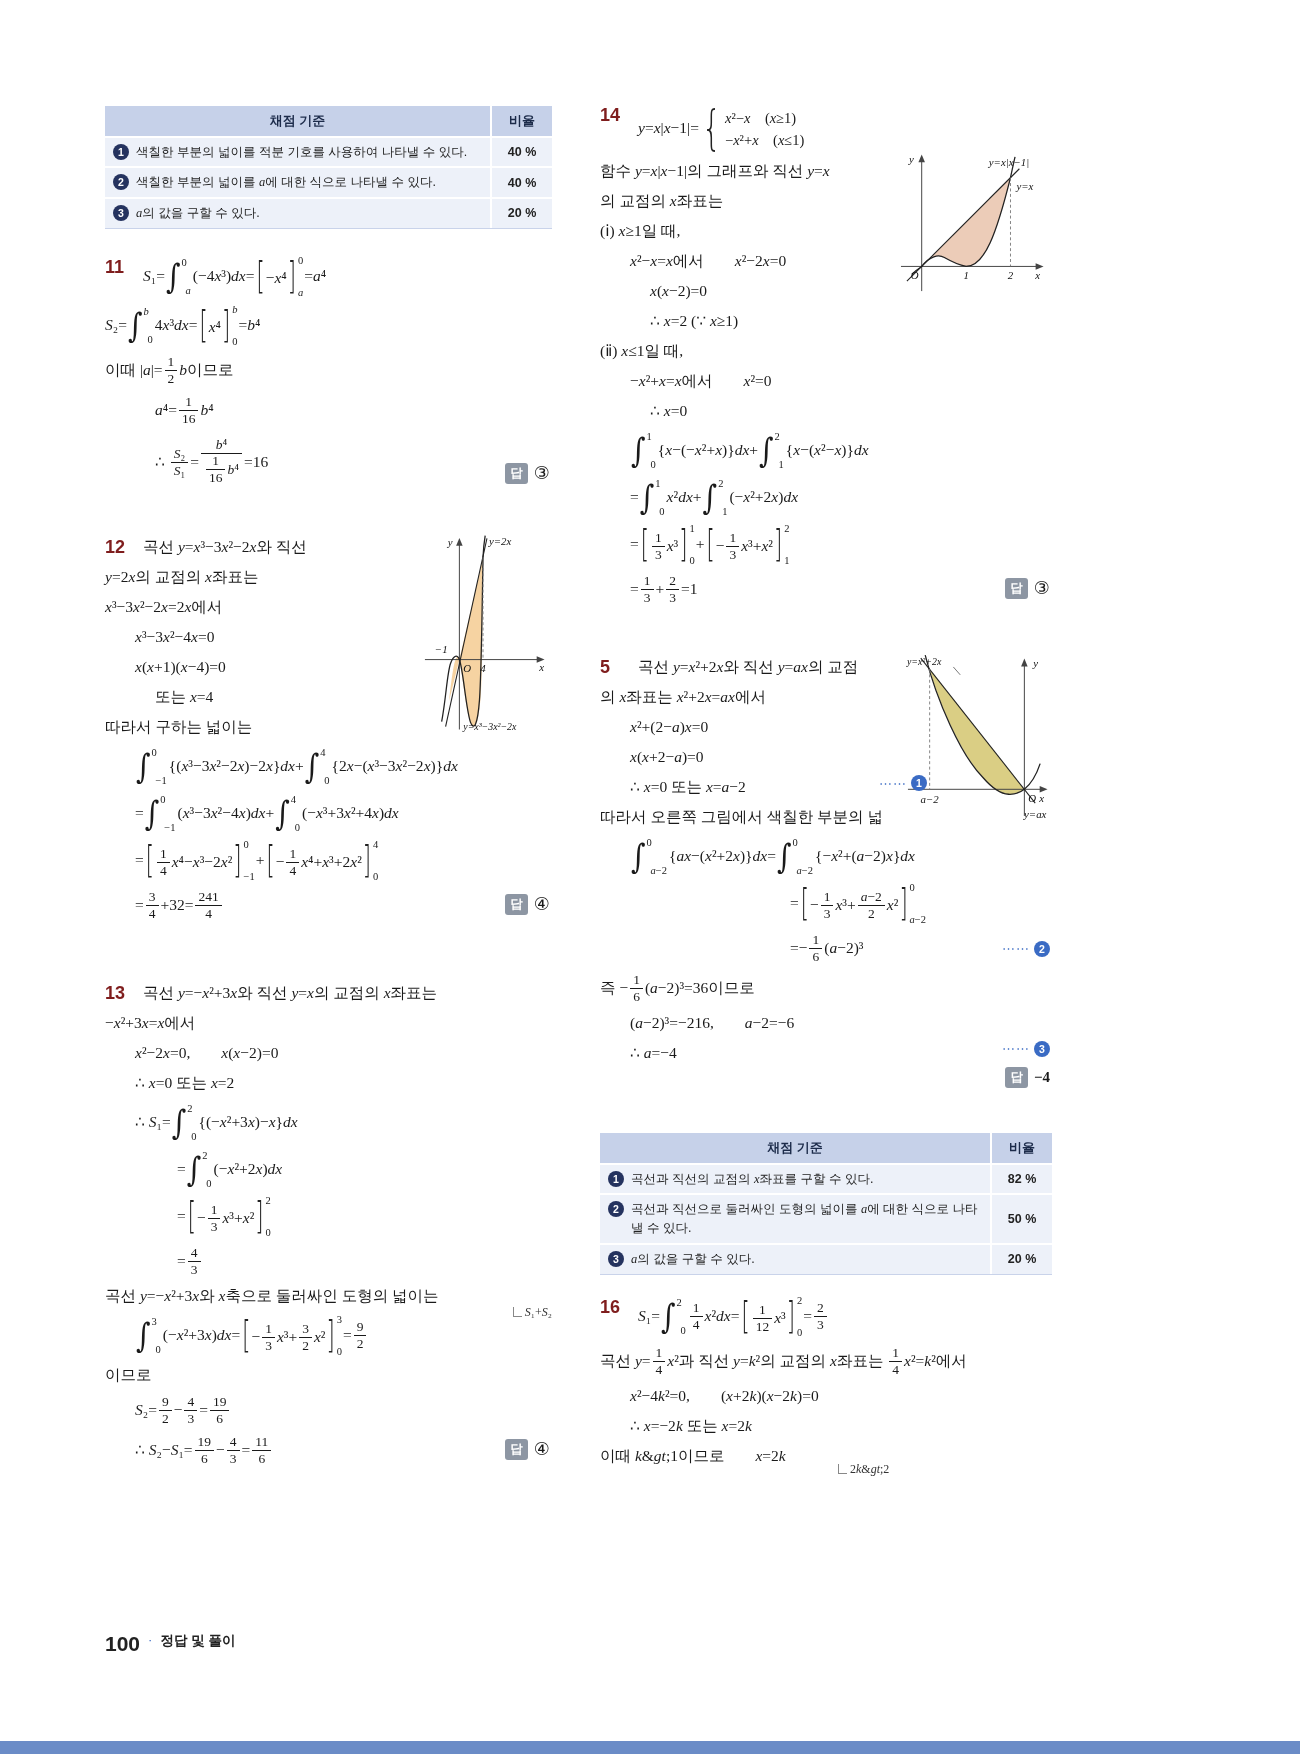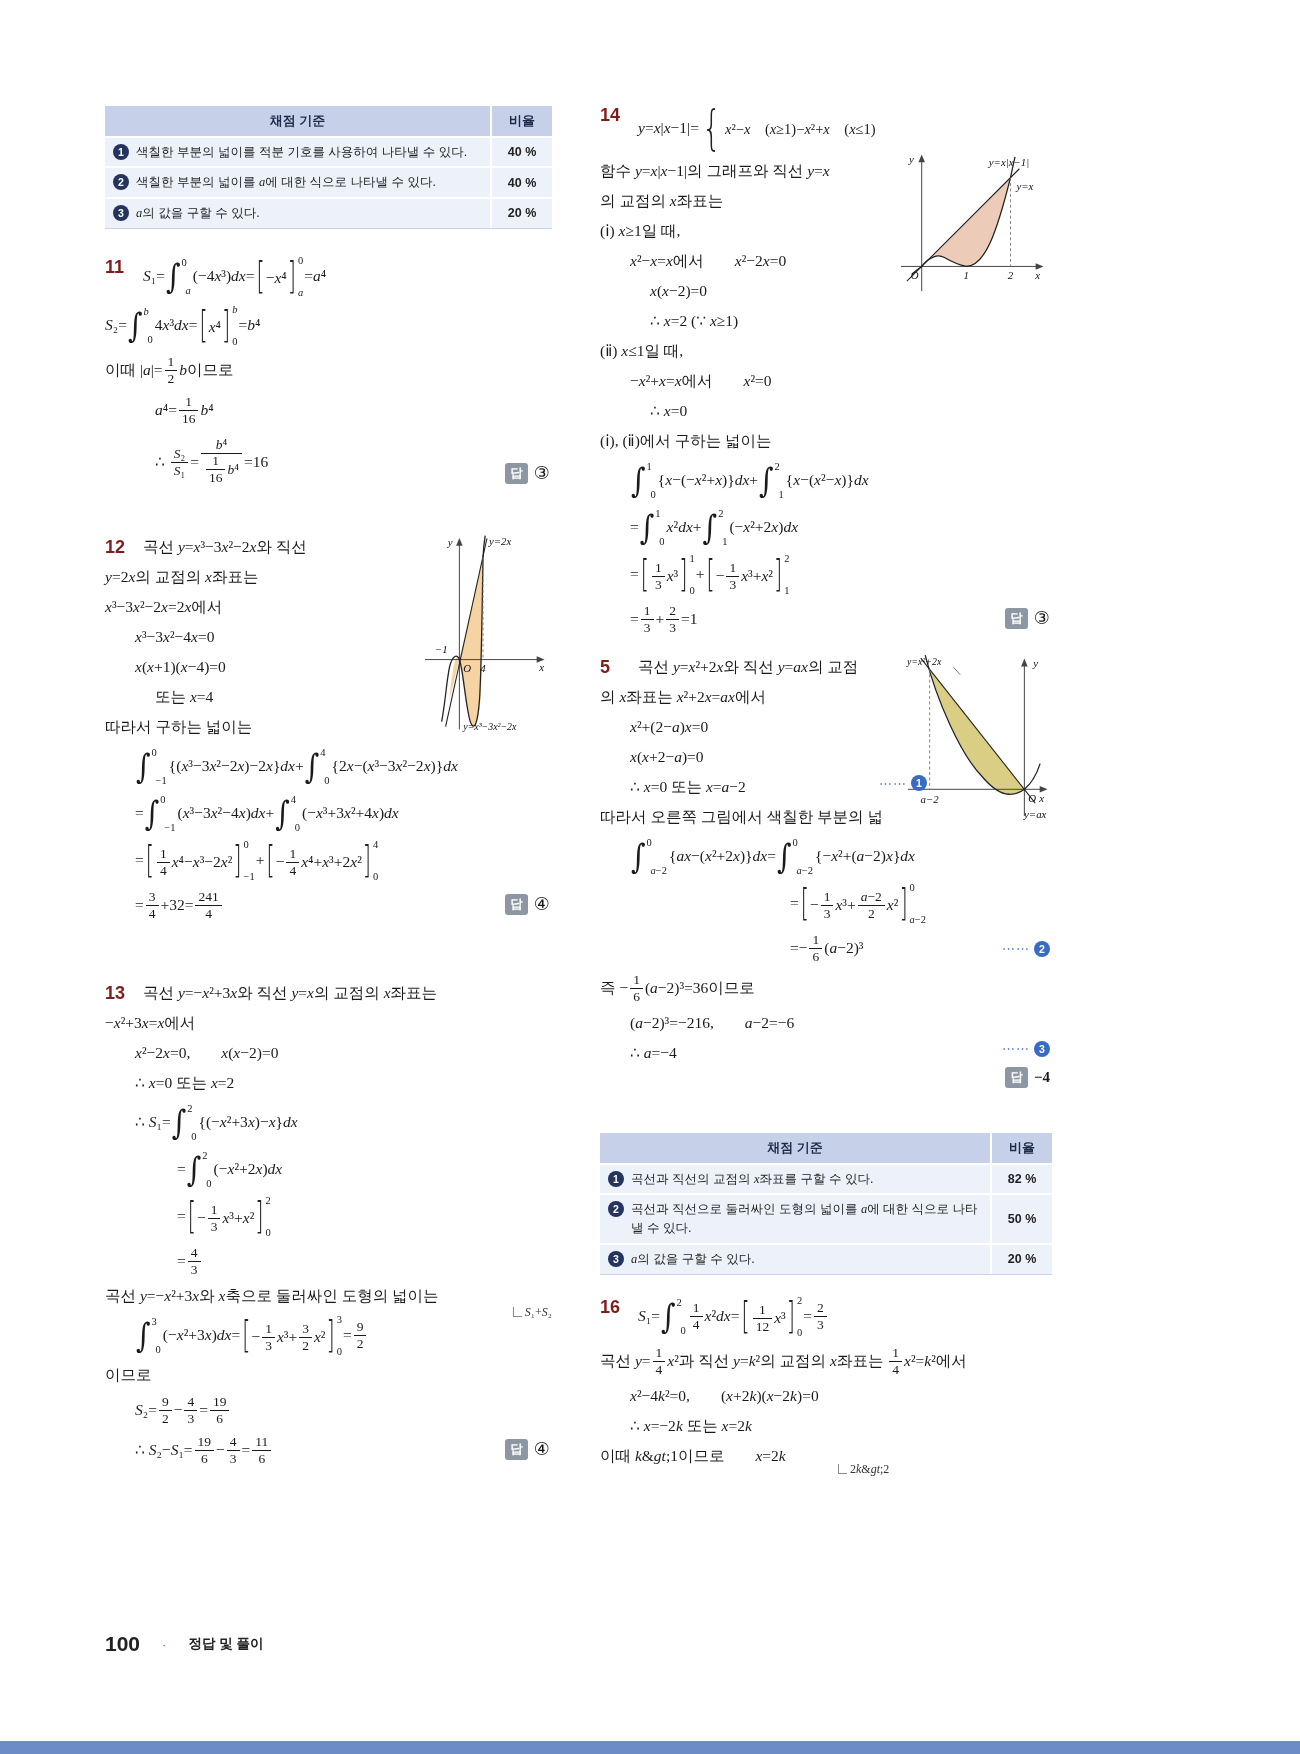--- a/index.html
+++ b/index.html
@@ -48,21 +48,21 @@
 .fd{border-top:1px solid #1a1a1a;padding:0 3px}
 .int{display:inline-flex;align-items:center;vertical-align:middle;margin:0 2px 0 1px}
 .is{font-family:"DejaVu Serif",serif;font-size:28px;display:inline-block;transform:scaleY(1.2);line-height:1}
 .ib{display:inline-flex;flex-direction:column;justify-content:space-between;height:38px;font-size:10.5px;line-height:1;margin-left:1px}
 .il{padding-left:4px}
 .bg{display:inline-flex;align-items:center;vertical-align:middle;margin:0 1px}
 .bk{font-family:"DejaVu Sans",sans-serif;font-weight:300;font-size:21px;display:inline-block;transform:scaleY(1.8);line-height:1;padding:0 1px;color:#222}
 .ev{display:inline-flex;flex-direction:column;justify-content:space-between;height:42px;font-size:10.5px;line-height:1;margin-left:1px}
 .cases{display:inline-flex;align-items:center;vertical-align:middle}
 .cbr{font-family:"DejaVu Sans",sans-serif;font-weight:300;font-size:30px;display:inline-block;transform:scaleY(1.6);line-height:1;margin:0 4px 0 3px;color:#222}
-.crows{display:inline-flex;flex-direction:row;line-height:1.55;font-size:14.5px}
+.crows{display:inline-flex;flex-direction:column;line-height:1.55;font-size:14.5px}
 
 
 .ansr{position:absolute;right:2px;bottom:10px;display:inline-flex;align-items:center;gap:6px;line-height:1}
 .abox{background:#8d96a3;color:#fff;font:700 12.5px "Liberation Sans",sans-serif;padding:2px 5px;border-radius:3px}
 .acv{font-family:"DejaVu Sans",sans-serif;font-size:18px}
 .atx{font-weight:700;font-size:15px}
 .mk{position:absolute;right:2px;bottom:11px;display:inline-flex;align-items:center;gap:4px;color:#3a6bc4;line-height:1}
 .narrow .mk{right:125px}
 .dots{font-size:13px;letter-spacing:1px}
 .mkc{display:inline-flex;align-items:center;justify-content:center;width:16px;height:16px;border-radius:50%;background:#3a6bc4;color:#fff;font:700 10.5px "Liberation Sans",sans-serif}
@@ -80,21 +80,21 @@
 .graph .small{font-size:10px}
 .ax{stroke:#444;stroke-width:1}
 .ah{fill:#444}
 .cv{stroke:#222;stroke-width:1.3;fill:none}
 .dash{stroke:#777;stroke-width:.9;stroke-dasharray:3 2.5;fill:none}
 .sh12{fill:#f4cb92;opacity:.85}
 .sh14{fill:#e9c3ac;opacity:.85}
 .sh15{fill:#d3c66f;opacity:.85}
 
 
-.pfoot{font-family:"Liberation Sans",sans-serif;display:flex;align-items:center;gap:22px;color:#222}
+.pfoot{font-family:"Liberation Sans",sans-serif;display:flex;align-items:flex-start;gap:8px;color:#222}
 .fnum{font-size:21px;font-weight:700}
 .fdot{color:#3a6bc4;font-size:13px}
 .flab{font-size:13.5px;font-weight:700}
 </style>
 </head>
 <body>
 
 <div class="sheet">
 
   <div class="rubric" id="rub1">
@@ -390,21 +390,20 @@
           </span></div>
         <div class="line ind0 narrow">함수 <i>y</i>=<i>x</i>|<i>x</i>−1|의 그래프와 직선 <i>y</i>=<i>x</i></div>
         <div class="line ind0 narrow">의 교점의 <i>x</i>좌표는</div>
         <div class="line ind0 narrow">(ⅰ) <i>x</i>≥1일 때,</div>
         <div class="line ind1 narrow"><i>x</i>²−<i>x</i>=<i>x</i>에서　　<i>x</i>²−2<i>x</i>=0</div>
         <div class="line ind2 narrow"><i>x</i>(<i>x</i>−2)=0</div>
         <div class="line ind2 narrow">∴ <i>x</i>=2 (∵ <i>x</i>≥1)</div>
         <div class="line ind0">(ⅱ) <i>x</i>≤1일 때,</div>
         <div class="line ind1">−<i>x</i>²+<i>x</i>=<i>x</i>에서　　<i>x</i>²=0</div>
         <div class="line ind2">∴ <i>x</i>=0</div>
-        <div class="line ind0">(ⅰ), (ⅱ)에서 구하는 넓이는</div>
         <div class="line ind1 tall"><span class="int">
             <span class="is">∫</span>
             <span class="ib">
               <span class="iu">1</span>
               <span class="il">0</span>
             </span>
           </span>{<i>x</i>−(−<i>x</i>²+<i>x</i>)}<i>dx</i>+<span class="int">
             <span class="is">∫</span>
             <span class="ib">
               <span class="iu">2</span>

